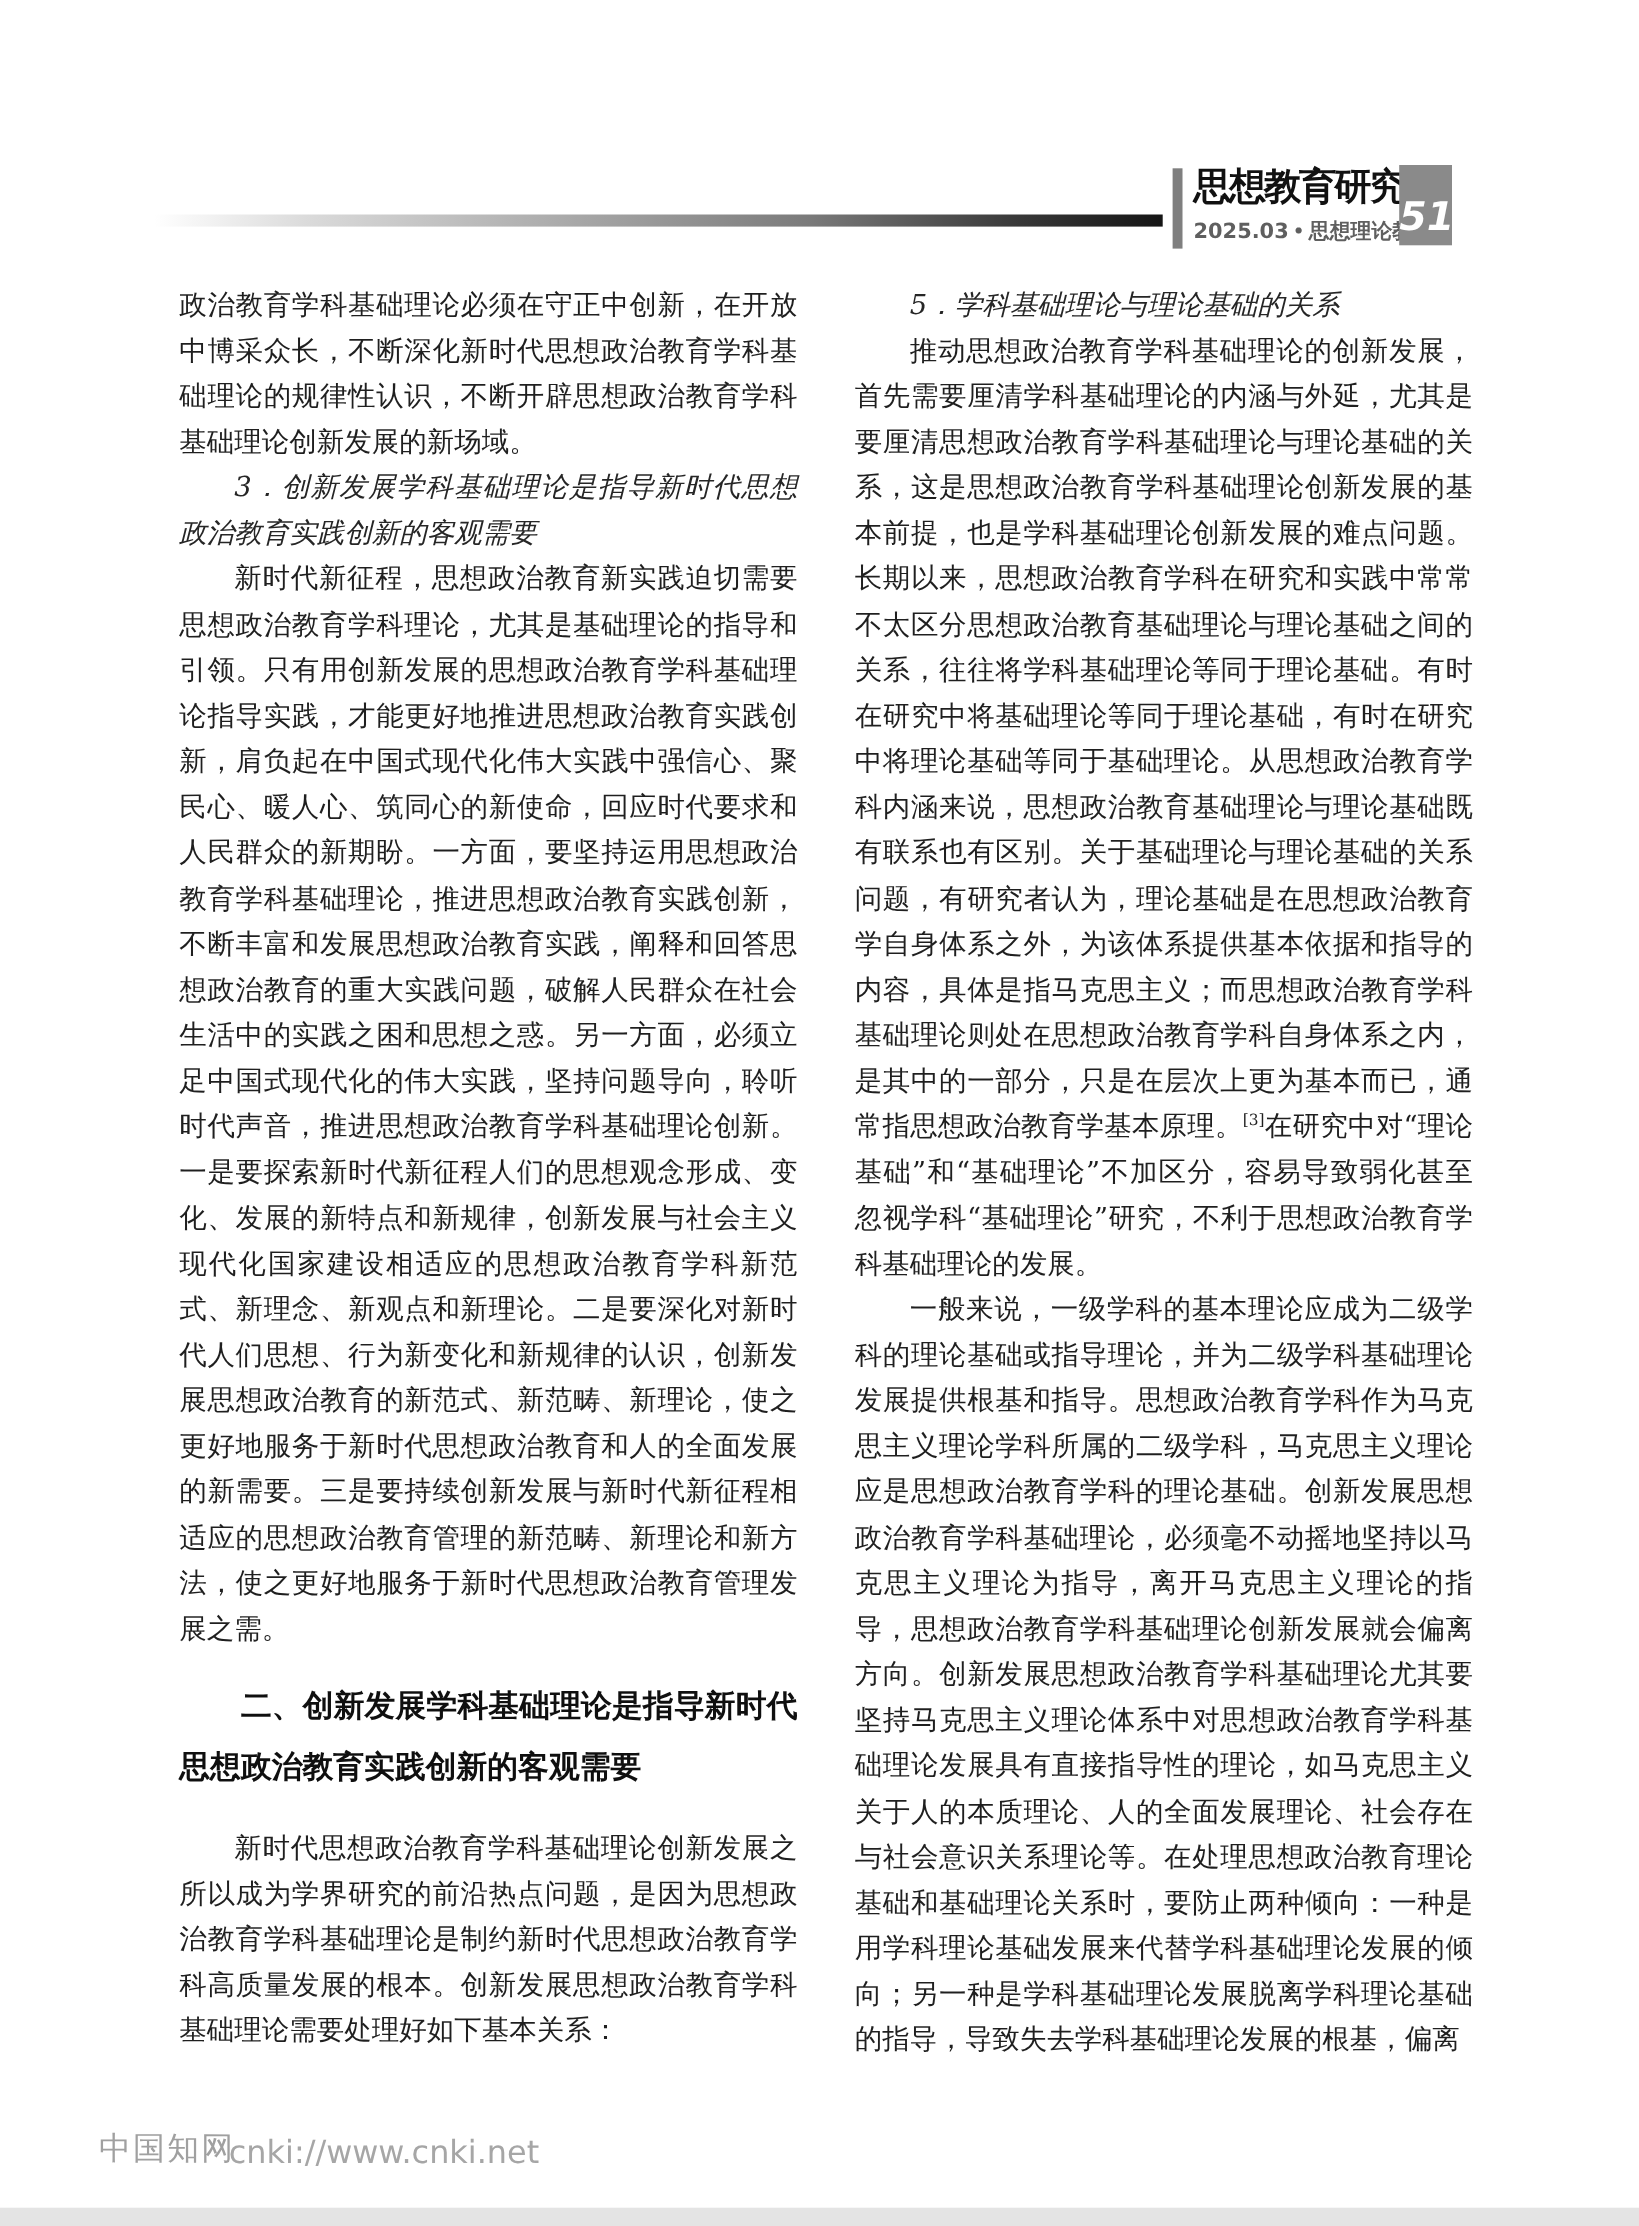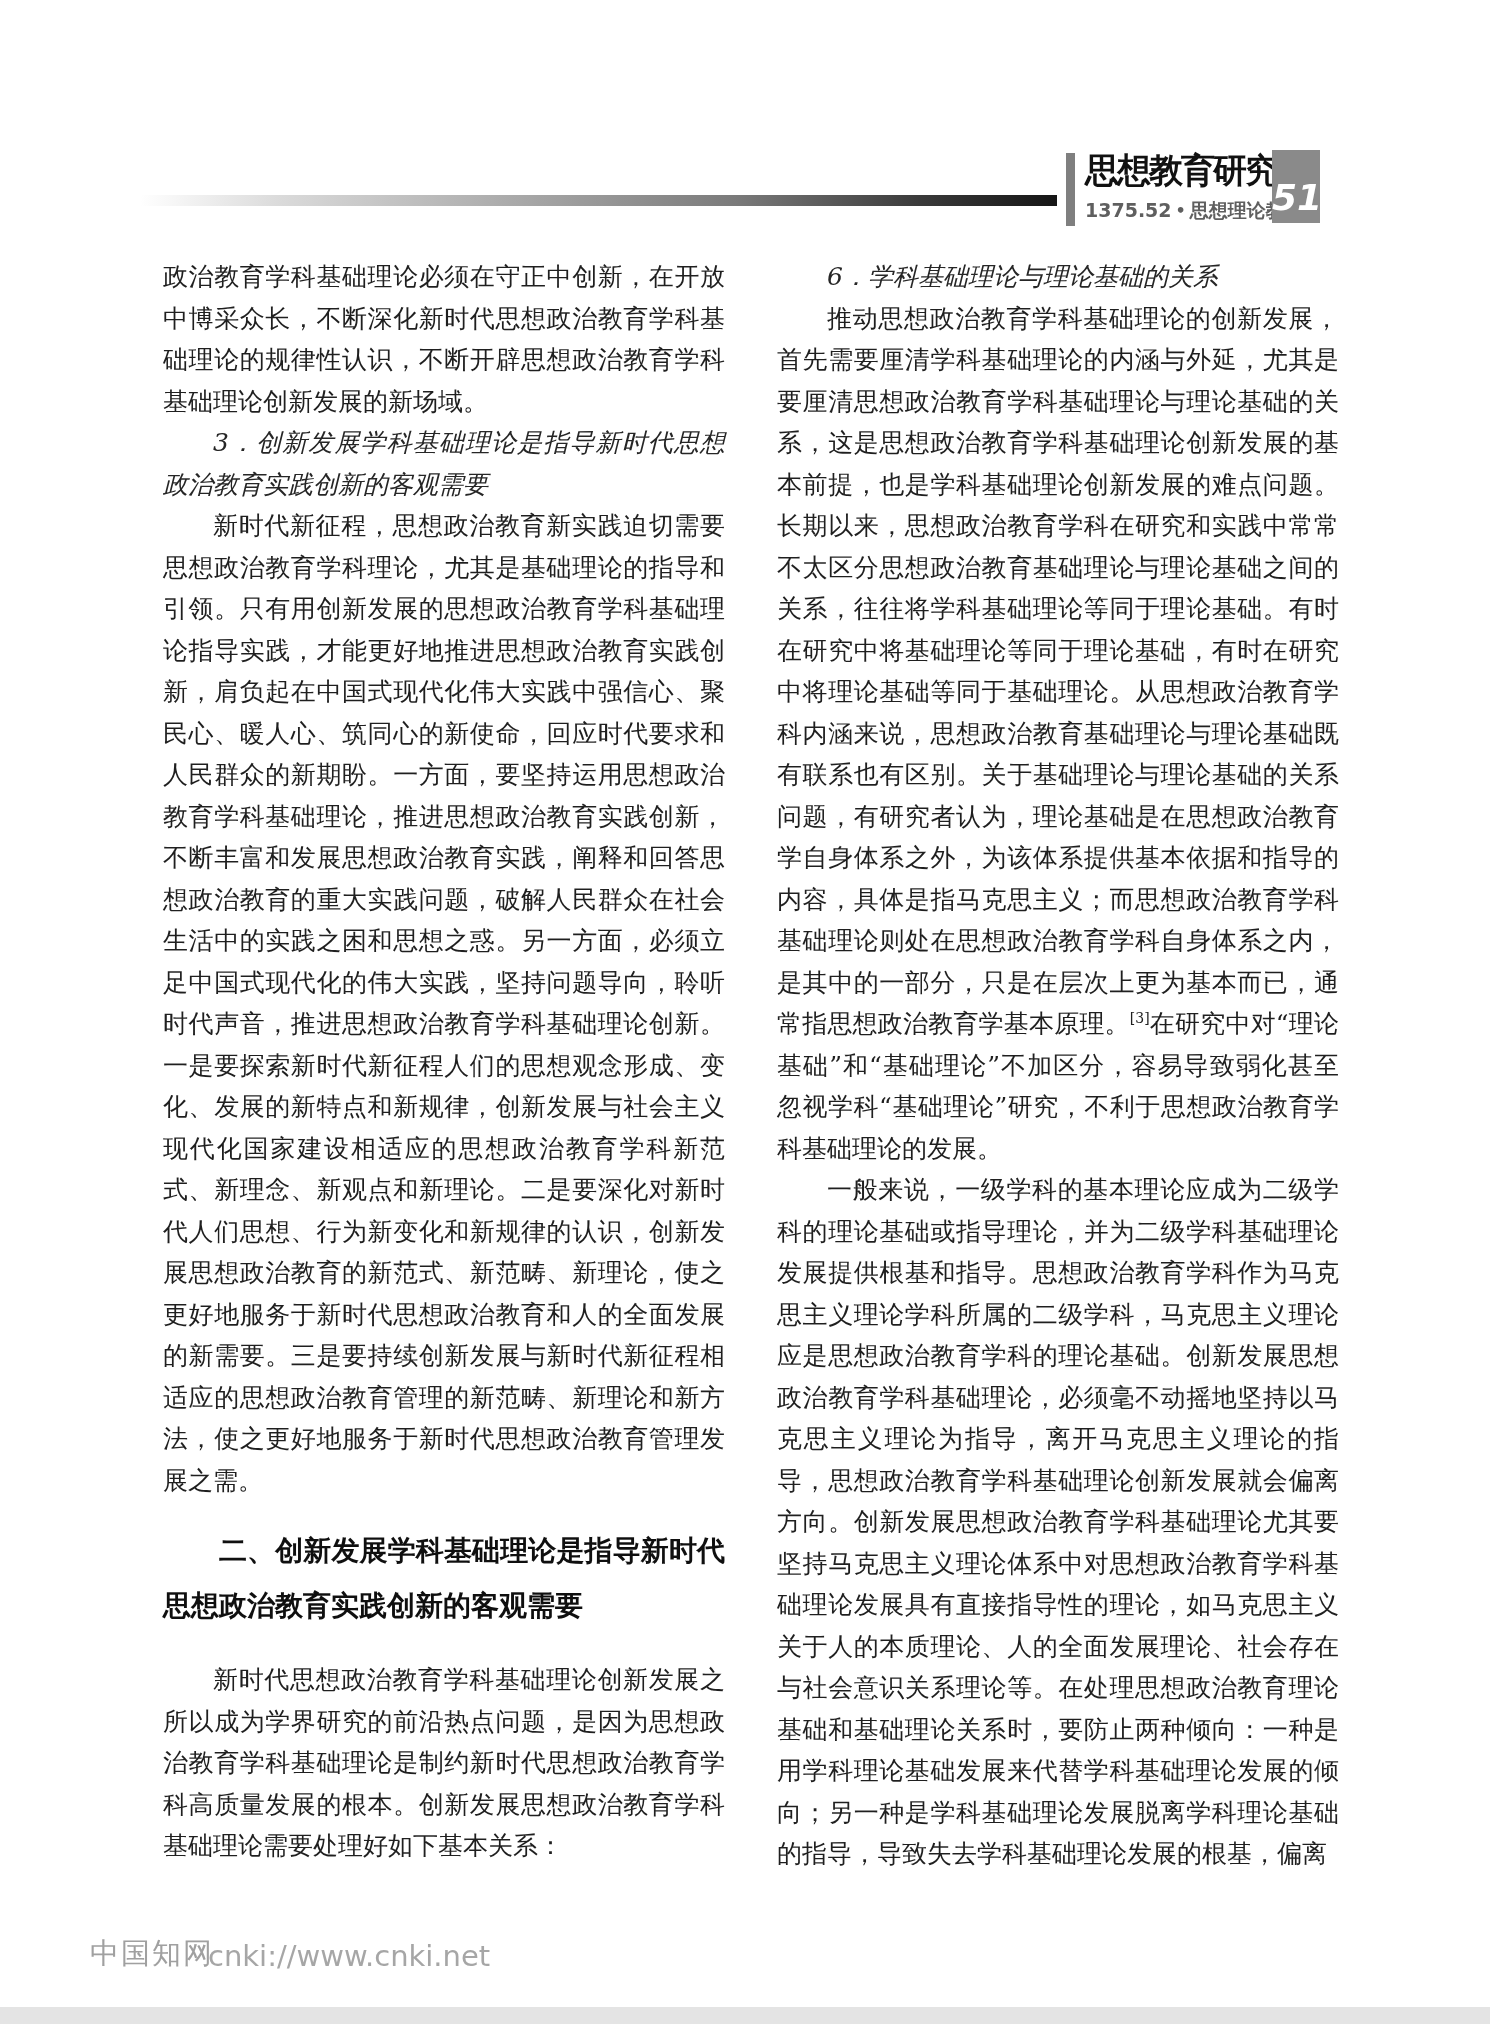--- a/index.html
+++ b/index.html
@@ -140,36 +140,36 @@
 </style>
 </head>
 <body>
 
 <div class="page">
 
   <div class="grad-bar"></div>
   <div class="accent-vbar"></div>
   <h1 class="journal-title">思想教育研究</h1>
   <div class="issue-line">
-    <span>1375.52</span><span class="dot">•</span><span>思想理论教育</span>
+    <span>2025.03</span><span class="dot">•</span><span>思想理论教育</span>
   </div>
   <div class="page-number-badge">
     <span>51</span>
   </div>
 
   <div class="col col-left">
     <p class="para-cont">政治教育学科基础理论必须在守正中创新，在开放中博采众长，不断深化新时代思想政治教育学科基础理论的规律性认识，不断开辟思想政治教育学科基础理论创新发展的新场域。</p>
     <p class="subheading">3．创新发展学科基础理论是指导新时代思想政治教育实践创新的客观需要</p>
     <p class="para">新时代新征程，思想政治教育新实践迫切需要思想政治教育学科理论，尤其是基础理论的指导和引领。只有用创新发展的思想政治教育学科基础理论指导实践，才能更好地推进思想政治教育实践创新，肩负起在中国式现代化伟大实践中强信心、聚民心、暖人心、筑同心的新使命，回应时代要求和人民群众的新期盼。一方面，要坚持运用思想政治教育学科基础理论，推进思想政治教育实践创新，不断丰富和发展思想政治教育实践，阐释和回答思想政治教育的重大实践问题，破解人民群众在社会生活中的实践之困和思想之惑。另一方面，必须立足中国式现代化的伟大实践，坚持问题导向，聆听时代声音，推进思想政治教育学科基础理论创新。一是要探索新时代新征程人们的思想观念形成、变化、发展的新特点和新规律，创新发展与社会主义现代化国家建设相适应的思想政治教育学科新范式、新理念、新观点和新理论。二是要深化对新时代人们思想、行为新变化和新规律的认识，创新发展思想政治教育的新范式、新范畴、新理论，使之更好地服务于新时代思想政治教育和人的全面发展的新需要。三是要持续创新发展与新时代新征程相适应的思想政治教育管理的新范畴、新理论和新方法，使之更好地服务于新时代思想政治教育管理发展之需。</p>
     <p class="section-heading">二、创新发展学科基础理论是指导新时代思想政治教育实践创新的客观需要</p>
     <p class="para">新时代思想政治教育学科基础理论创新发展之所以成为学界研究的前沿热点问题，是因为思想政治教育学科基础理论是制约新时代思想政治教育学科高质量发展的根本。创新发展思想政治教育学科基础理论需要处理好如下基本关系：</p>
   </div>
 
   <div class="col col-right">
-    <p class="subheading">6．学科基础理论与理论基础的关系</p>
+    <p class="subheading">5．学科基础理论与理论基础的关系</p>
     <p class="para"><span>推动思想政治教育学科基础理论的创新发展，首先需要厘清学科基础理论的内涵与外延，尤其是要厘清思想政治教育学科基础理论与理论基础的关系，这是思想政治教育学科基础理论创新发展的基本前提，也是学科基础理论创新发展的难点问题。长期以来，思想政治教育学科在研究和实践中常常不太区分思想政治教育基础理论与理论基础之间的关系，往往将学科基础理论等同于理论基础。有时在研究中将基础理论等同于理论基础，有时在研究中将理论基础等同于基础理论。从思想政治教育学科内涵来说，思想政治教育基础理论与理论基础既有联系也有区别。关于基础理论与理论基础的关系问题，有研究者认为，理论基础是在思想政治教育学自身体系之外，为该体系提供基本依据和指导的内容，具体是指马克思主义；而思想政治教育学科基础理论则处在思想政治教育学科自身体系之内，是其中的一部分，只是在层次上更为基本而已，通常指思想政治教育学基本原理。</span><sup class="fnref">[3]</sup><span>在研究中对“理论基础”和“基础理论”不加区分，容易导致弱化甚至忽视学科“基础理论”研究，不利于思想政治教育学科基础理论的发展。</span></p>
     <p class="para">一般来说，一级学科的基本理论应成为二级学科的理论基础或指导理论，并为二级学科基础理论发展提供根基和指导。思想政治教育学科作为马克思主义理论学科所属的二级学科，马克思主义理论应是思想政治教育学科的理论基础。创新发展思想政治教育学科基础理论，必须毫不动摇地坚持以马克思主义理论为指导，离开马克思主义理论的指导，思想政治教育学科基础理论创新发展就会偏离方向。创新发展思想政治教育学科基础理论尤其要坚持马克思主义理论体系中对思想政治教育学科基础理论发展具有直接指导性的理论，如马克思主义关于人的本质理论、人的全面发展理论、社会存在与社会意识关系理论等。在处理思想政治教育理论基础和基础理论关系时，要防止两种倾向：一种是用学科理论基础发展来代替学科基础理论发展的倾向；另一种是学科基础理论发展脱离学科理论基础的指导，导致失去学科基础理论发展的根基，偏离</p>
   </div>
 
   <div class="footer-brand">中国知网</div>
   <a class="footer-url" href="#">cnki://www.cnki.net</a>
   <div class="bottom-strip"></div>
 
 </div>
 

